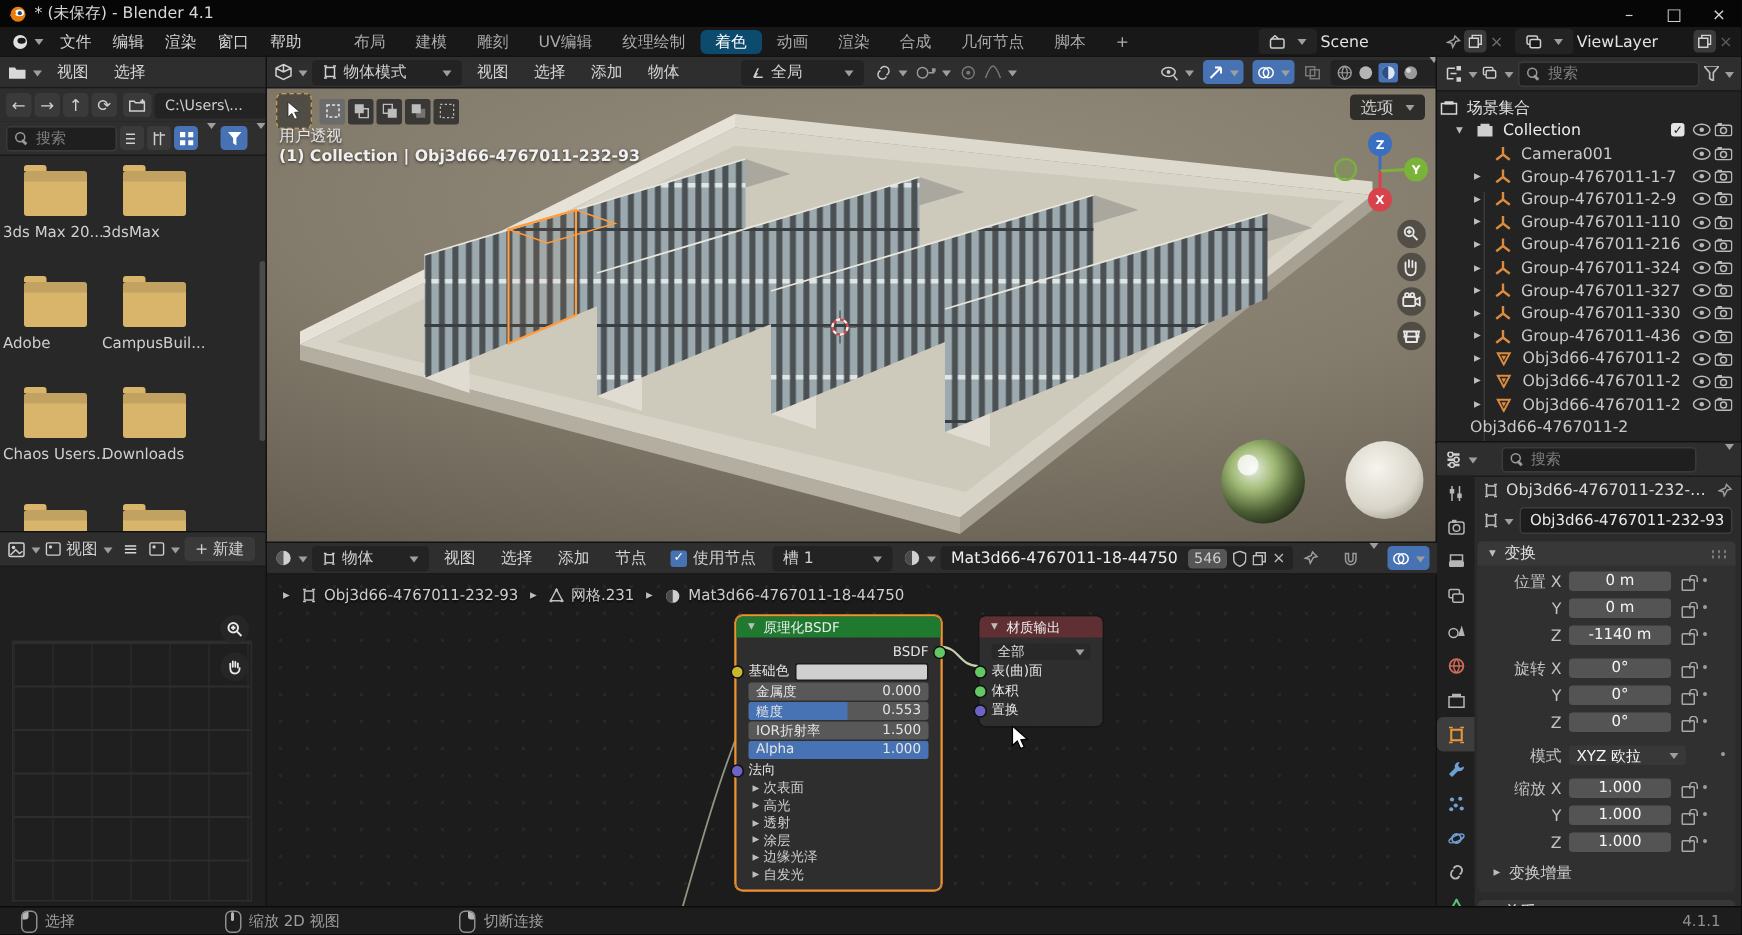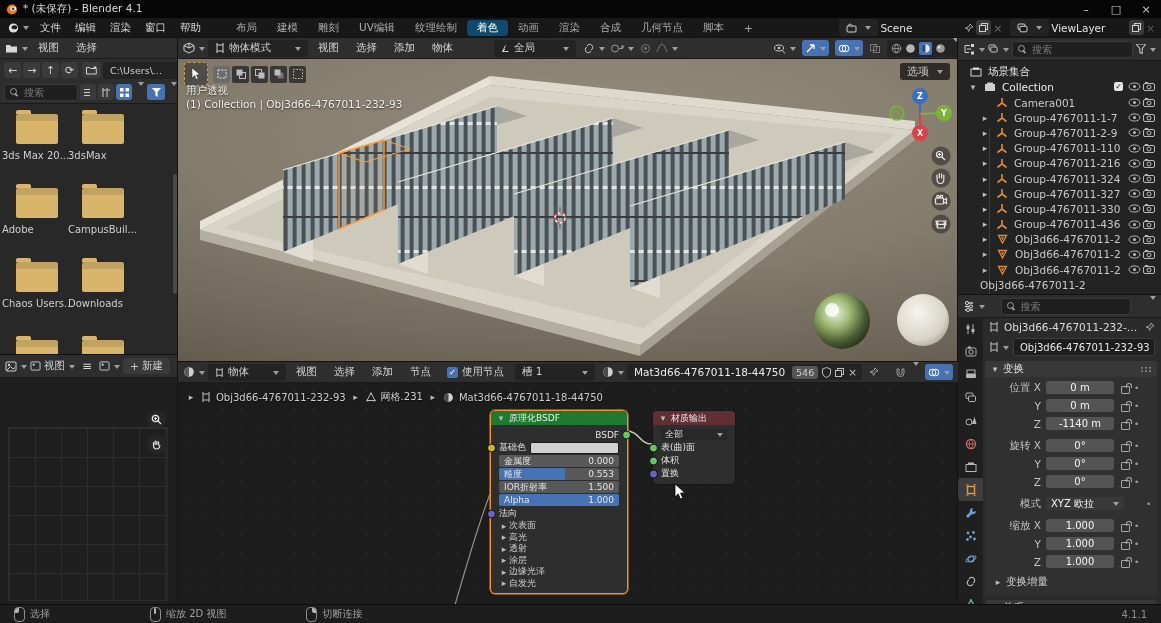--- a/index.html
+++ b/index.html
@@ -45,21 +45,21 @@
           background-image:linear-gradient(#2d2d2d 1px,transparent 1px),linear-gradient(90deg,#2d2d2d 1px,transparent 1px);
           background-size:26px 29px;border:1px solid #2d2d2d}
   .fab{position:absolute;width:19px;height:19px;border-radius:50%;background:rgba(40,40,40,.8);display:flex;align-items:center;justify-content:center}
   
   #viewport{left:178px;top:38px;width:780px;height:324px;background:radial-gradient(120% 95% at 55% 30%,#948c7d 0%,#837b6c 45%,#6d6557 75%,#574f41 100%);overflow:hidden}
   #vphdr{position:absolute;left:0;top:0;width:780px;height:20px}
   .toolbtn{width:22px;height:22px;border:1px dashed #c79b4e;border-radius:4px;background:rgba(40,40,40,.55);display:flex;align-items:center;justify-content:center}
   .selmode{width:17px;height:17px;border-radius:2px;background:rgba(43,43,43,.85);display:flex;align-items:center;justify-content:center}
   .selmode.on{background:#6b6b6b}
   .ovl-line1{color:#e8e8e8;font-size:10.5px;text-shadow:0 1px 2px rgba(0,0,0,.6)}
-  .ovl-line2{color:#f0f0f0;font-size:10.5px;font-weight:normal;text-shadow:0 1px 2px rgba(0,0,0,.7)}
+  .ovl-line2{color:#f0f0f0;font-size:10.5px;font-weight:bold;text-shadow:0 1px 2px rgba(0,0,0,.7)}
   
   #shader{left:178px;top:362px;width:780px;height:243px;background:#1c1c1c}
   #ncanvas{position:absolute;left:0;top:20px;width:780px;height:223px;overflow:hidden;
            background-image:radial-gradient(circle,#272727 1px,transparent 1.3px);background-size:18px 18px;background-color:#1c1c1c}
   .node{position:absolute;background:rgba(48,48,48,.97);border:1px solid #161616;border-radius:5px;overflow:visible;font-size:9px;color:#e4e4e4}
   .node.selected{border-color:#ef9330;box-shadow:0 0 0 .5px #ef9330}
   .nhdr{height:14px;display:flex;align-items:center;gap:3px;padding:0 5px;border-radius:4px 4px 0 0;color:#eee;font-size:9px}
   .nbody{padding:3px 0 4px}
   .nrow{position:relative;height:13px;display:flex;align-items:center;padding:0 8px;gap:4px}
   .nslider{position:relative;height:12px;margin:1px 8px;background:#585858;border-radius:2px;display:flex;align-items:center;overflow:hidden}
@@ -773,21 +773,21 @@
       </span>
       <span class="flex dd">
         <svg width="10" height="10" viewBox="0 0 9 9">
             <path d="M0,0 h9 l-3.4,4 v5 l-2.2-1.5 v-3.5 z" fill="none" stroke="#bdbdbd"></path>
           </svg>
       </span>
     </div>
     <div class="oguide"></div>
     <div style="position:absolute;left:0;top:26px;width:203px">
 
-      <div class="orow" style="padding-left:12px">
+      <div class="orow" style="padding-left:2px">
         <svg width="12" height="10" viewBox="0 0 12 10" style="margin-right:4px">
             <rect x="1" y="2" width="10" height="7" fill="none" stroke="#d8d8d8"></rect>
             <rect x="3" y="0.5" width="6" height="2.2" fill="#d8d8d8"></rect>
           </svg>
         <span class="lbl" style="color:#e0e0e0">场景集合</span>
       </div>
 
       <div class="orow" style="padding-left:10px">
         <span class="chev">▾</span>
         <svg width="12" height="10" viewBox="0 0 12 10" style="margin:0 4px">

